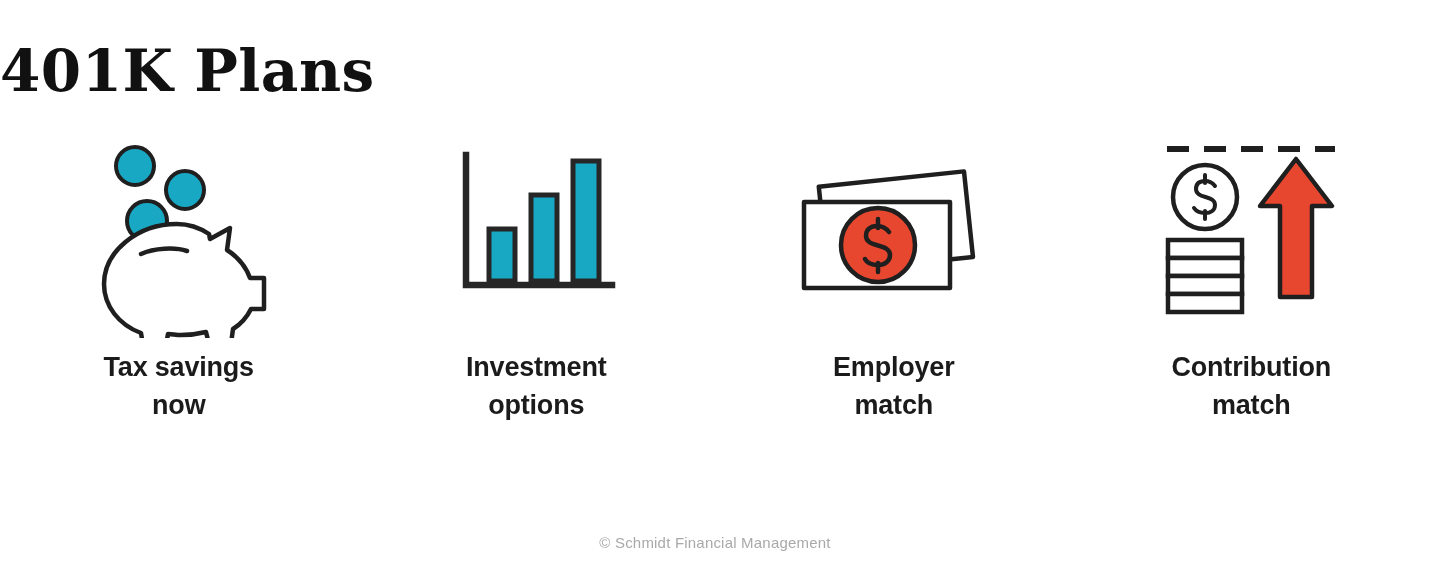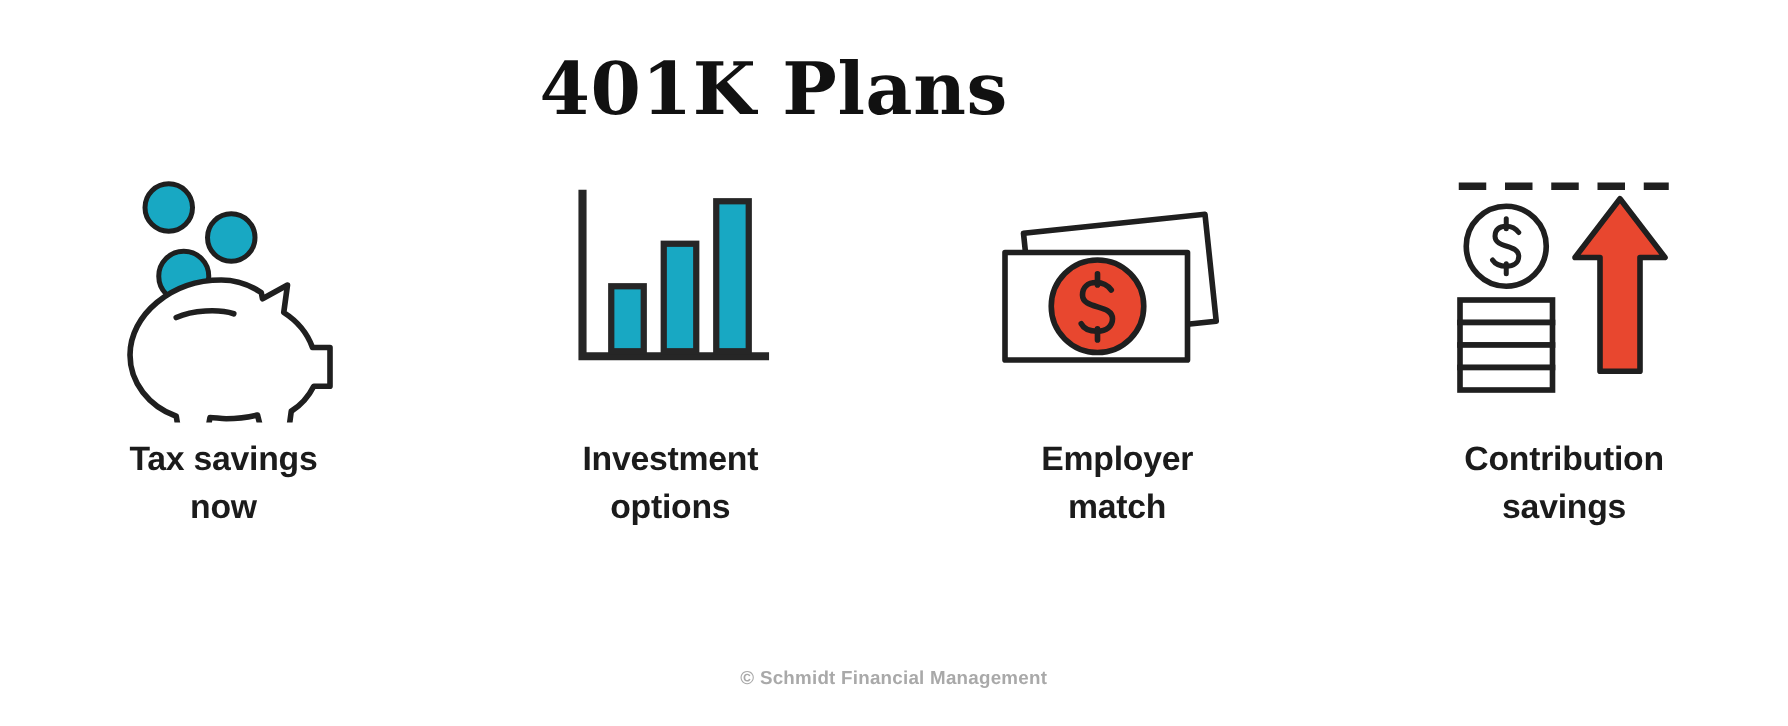--- a/index.html
+++ b/index.html
@@ -20,21 +20,21 @@
     height: 581px;
     background: #ffffff;
   }
 
   
   .title {
     position: absolute;
     top: 40px;
     left: 0;
     width: 1238px;
-    text-align: center;
+    text-align: left;
     font-family: "DejaVu Serif", "Liberation Serif", serif;
     font-weight: 700;
     font-size: 58px;
     letter-spacing: 0.5px;
     color: #111111;
     line-height: 1.1;
   }
 
   
   .columns {
@@ -80,21 +80,20 @@
   .footer {
     position: absolute;
     bottom: 30px;
     left: 0;
     width: 1430px;
     text-align: center;
     font-family: "Liberation Sans", sans-serif;
     font-size: 15px;
     color: #a9a9a9;
     letter-spacing: 0.2px;
-    font-weight: bold;
   }
 </style>
 </head>
 <body>
 
 <div class="slide">
 
   <div class="title">401K Plans</div>
 
   <div class="columns">
@@ -235,20 +234,20 @@
           <path d="M145 26
                    L181 73
                    L161 73
                    L161 164
                    L129 164
                    L129 73
                    L109 73 Z" fill="#e8472f" stroke="#1f1f1f" stroke-width="4.5" stroke-linejoin="round"></path>
         </svg>
       </div>
       <div class="caption">Contribution
-savings</div>
+match</div>
     </div>
 
   </div>
 
   <div class="footer">© Schmidt Financial Management</div>
 
 </div>
 
 </body></html>

